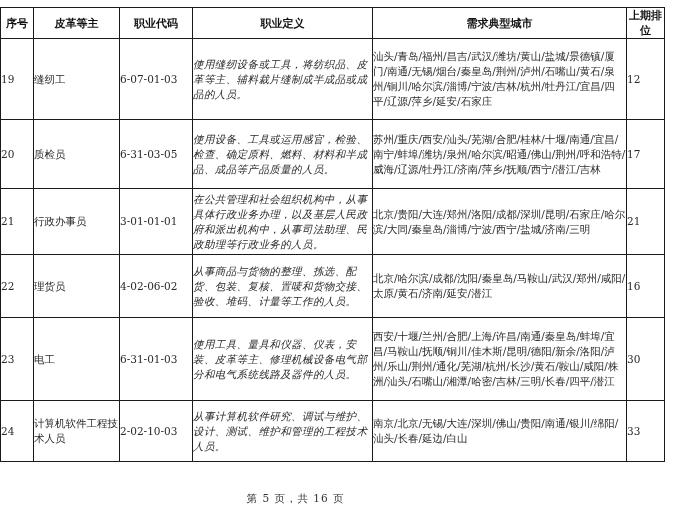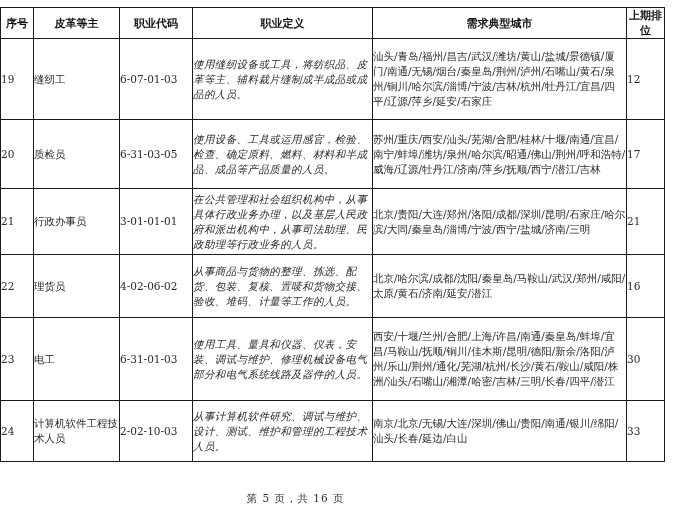--- a/index.html
+++ b/index.html
@@ -74,21 +74,21 @@
       <td class="l">理货员</td>
       <td class="c">4-02-06-02</td>
       <td class="def">从事商品与货物的整理、拣选、配货、包装、复核、置唛和货物交接、验收、堆码、计量等工作的人员。</td>
       <td class="cities">北京/哈尔滨/成都/沈阳/秦皇岛/马鞍山/武汉/郑州/咸阳/太原/黄石/济南/延安/潜江</td>
       <td class="c">16</td>
     </tr>
     <tr class="r23">
       <td class="c">23</td>
       <td class="l">电工</td>
       <td class="c">6-31-01-03</td>
-      <td class="def">使用工具、量具和仪器、仪表，安装、调试与维护、修理机械设备电气部分和电气系统线路及器件的人员。</td>
+      <td class="def">使用工具、量具和仪器、仪表，安装、皮革等主、修理机械设备电气部分和电气系统线路及器件的人员。</td>
       <td class="cities">西安/十堰/兰州/合肥/上海/许昌/南通/秦皇岛/蚌埠/宜昌/马鞍山/抚顺/铜川/佳木斯/昆明/德阳/新余/洛阳/泸州/乐山/荆州/通化/芜湖/杭州/长沙/黄石/鞍山/咸阳/株洲/汕头/石嘴山/湘潭/哈密/吉林/三明/长春/四平/潜江</td>
       <td class="c">30</td>
     </tr>
     <tr class="r24">
       <td class="c">24</td>
       <td class="l">计算机软件工程技术人员</td>
       <td class="c">2-02-10-03</td>
       <td class="def">从事计算机软件研究、调试与维护、设计、测试、维护和管理的工程技术人员。</td>
       <td class="cities">南京/北京/无锡/大连/深圳/佛山/贵阳/南通/银川/绵阳/汕头/长春/延边/白山</td>
       <td class="c">33</td>

